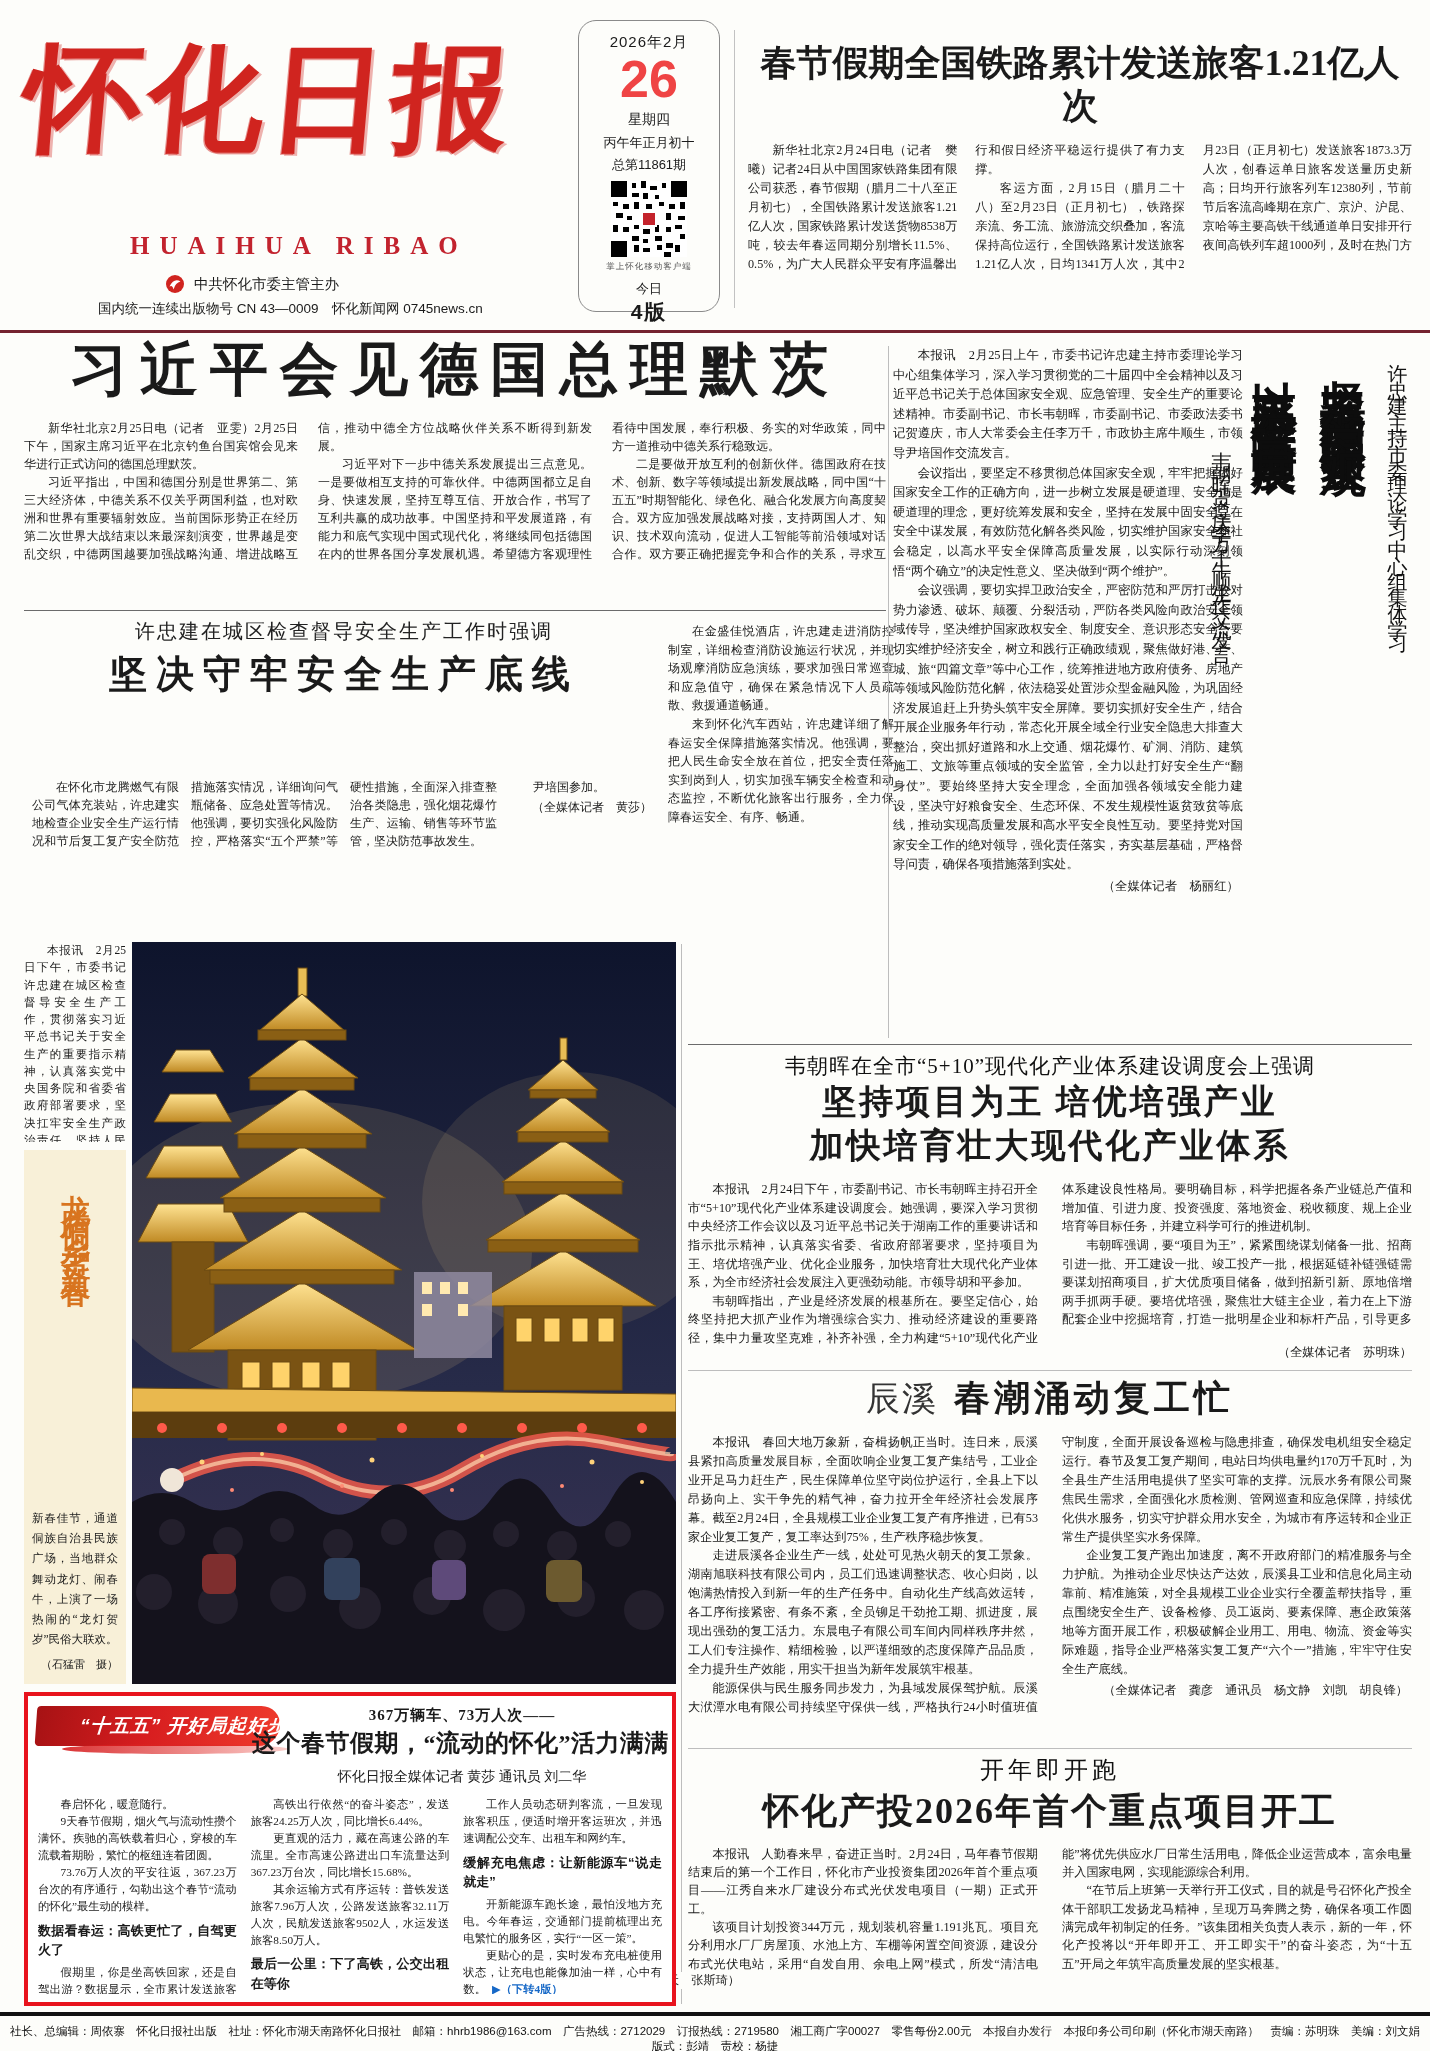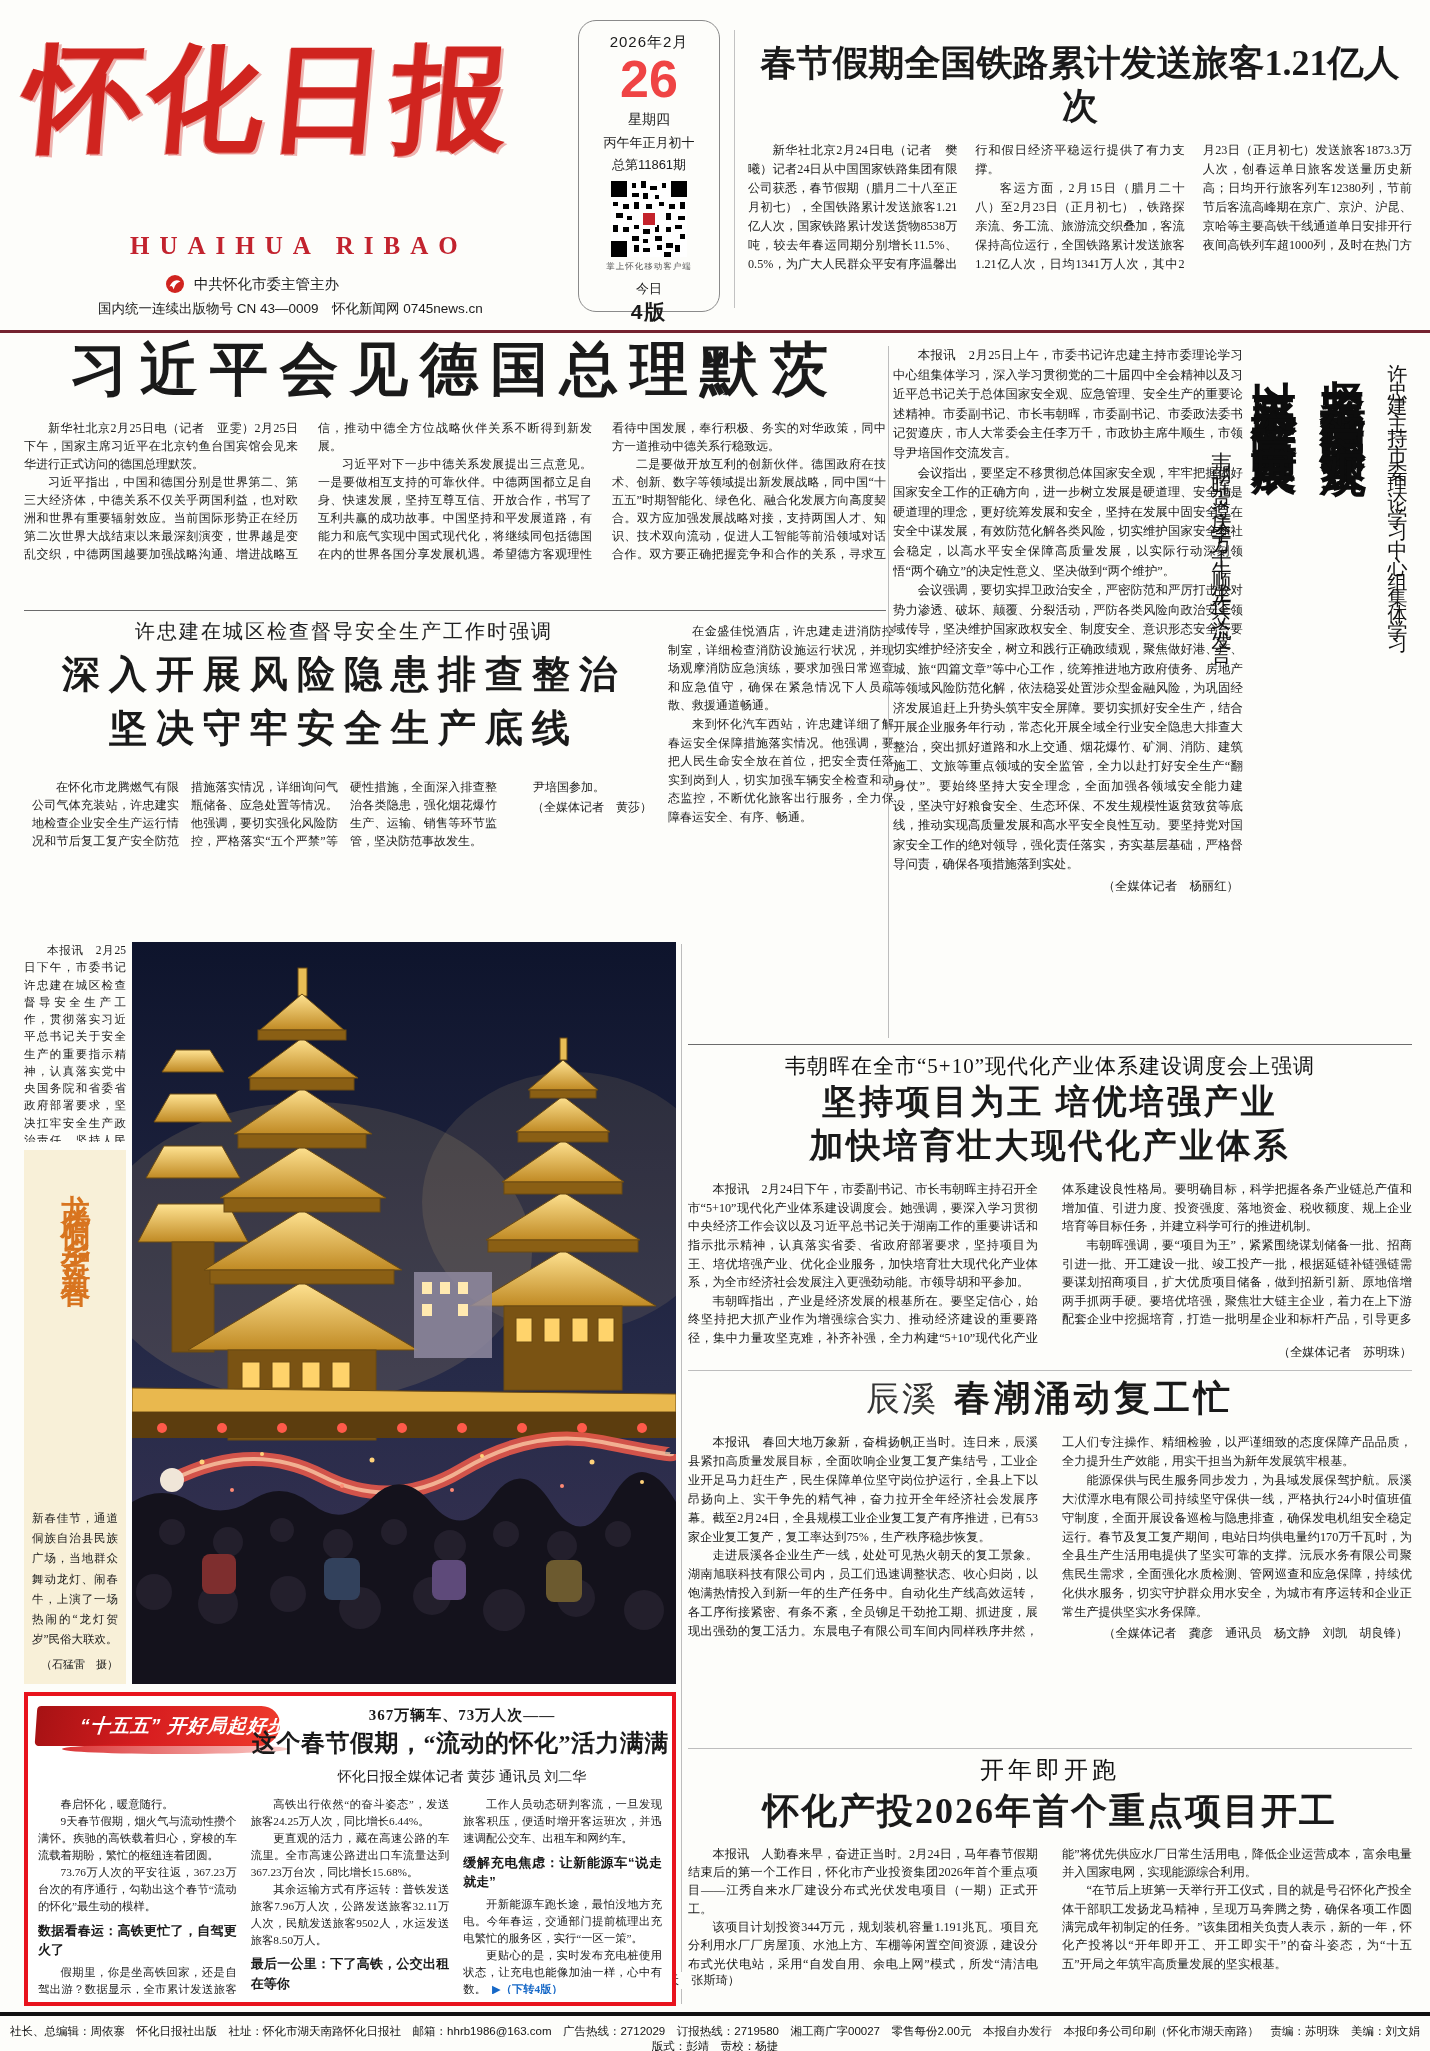--- a/index.html
+++ b/index.html
@@ -229,21 +229,20 @@
         <p class="para">习近平指出，中国和德国分别是世界第二、第三大经济体，中德关系不仅关乎两国利益，也对欧洲和世界有重要辐射效应。当前国际形势正在经历第二次世界大战结束以来最深刻演变，世界越是变乱交织，中德两国越要加强战略沟通、增进战略互信，推动中德全方位战略伙伴关系不断得到新发展。</p>
         <p class="para">习近平对下一步中德关系发展提出三点意见。一是要做相互支持的可靠伙伴。中德两国都立足自身、快速发展，坚持互尊互信、开放合作，书写了互利共赢的成功故事。中国坚持和平发展道路，有能力和底气实现中国式现代化，将继续同包括德国在内的世界各国分享发展机遇。希望德方客观理性看待中国发展，奉行积极、务实的对华政策，同中方一道推动中德关系行稳致远。</p>
         <p class="para">二是要做开放互利的创新伙伴。德国政府在技术、创新、数字等领域提出新发展战略，同中国“十五五”时期智能化、绿色化、融合化发展方向高度契合。双方应加强发展战略对接，支持两国人才、知识、技术双向流动，促进人工智能等前沿领域对话合作。双方要正确把握竞争和合作的关系，寻求互利共赢的合作路径，共同维护产业链供应链稳定畅通。</p>
       </div>
   </div>
   <div class="hline" style="left:24px;top:610px;width:862px;"></div>
 
   <div class="insp">
     <div class="insp-head">
       <div class="insp-kicker">许忠建在城区检查督导安全生产工作时强调</div>
-      <div class="insp-hl">深入开展风险隐患排查整治</div>
       <div class="insp-hl">坚决守牢安全生产底线</div>
     </div>
     <div class="insp-right bodytext">
         <p class="para">在金盛佳悦酒店，许忠建走进消防控制室，详细检查消防设施运行状况，并现场观摩消防应急演练，要求加强日常巡查和应急值守，确保在紧急情况下人员疏散、救援通道畅通。</p>
         <p class="para">来到怀化汽车西站，许忠建详细了解春运安全保障措施落实情况。他强调，要把人民生命安全放在首位，把安全责任落实到岗到人，切实加强车辆安全检查和动态监控，不断优化旅客出行服务，全力保障春运安全、有序、畅通。</p>
       </div>
     <div class="insp-body bodytext">
         <p class="para">在怀化市龙腾燃气有限公司气体充装站，许忠建实地检查企业安全生产运行情况和节后复工复产安全防范措施落实情况，详细询问气瓶储备、应急处置等情况。他强调，要切实强化风险防控，严格落实“五个严禁”等硬性措施，全面深入排查整治各类隐患，强化烟花爆竹生产、运输、销售等环节监管，坚决防范事故发生。</p>
         <p class="para">尹培国参加。</p>
         <p class="byl">（全媒体记者　黄莎）</p>
@@ -426,20 +425,21 @@
   <div class="hline" style="left:688px;top:1370px;width:724px;background:#bdbdbd;"></div>
 
   <div class="sec sec-chenxi">
     <div class="hlrow">
       <span class="chenxi-place">辰溪</span><span class="chenxi-main">春潮涌动复工忙</span>
     </div>
     <div class="body bodytext">
         <p class="para">本报讯　春回大地万象新，奋楫扬帆正当时。连日来，辰溪县紧扣高质量发展目标，全面吹响企业复工复产集结号，工业企业开足马力赶生产，民生保障单位坚守岗位护运行，全县上下以昂扬向上、实干争先的精气神，奋力拉开全年经济社会发展序幕。截至2月24日，全县规模工业企业复工复产有序推进，已有53家企业复工复产，复工率达到75%，生产秩序稳步恢复。</p>
         <p class="para">走进辰溪各企业生产一线，处处可见热火朝天的复工景象。湖南旭联科技有限公司内，员工们迅速调整状态、收心归岗，以饱满热情投入到新一年的生产任务中。自动化生产线高效运转，各工序衔接紧密、有条不紊，全员铆足干劲抢工期、抓进度，展现出强劲的复工活力。东晨电子有限公司车间内同样秩序井然，工人们专注操作、精细检验，以严谨细致的态度保障产品品质，全力提升生产效能，用实干担当为新年发展筑牢根基。</p>
         <p class="para">能源保供与民生服务同步发力，为县域发展保驾护航。辰溪大洑潭水电有限公司持续坚守保供一线，严格执行24小时值班值守制度，全面开展设备巡检与隐患排查，确保发电机组安全稳定运行。春节及复工复产期间，电站日均供电量约170万千瓦时，为全县生产生活用电提供了坚实可靠的支撑。沅辰水务有限公司聚焦民生需求，全面强化水质检测、管网巡查和应急保障，持续优化供水服务，切实守护群众用水安全，为城市有序运转和企业正常生产提供坚实水务保障。</p>
+        <p class="para">企业复工复产跑出加速度，离不开政府部门的精准服务与全力护航。为推动企业尽快达产达效，辰溪县工业和信息化局主动靠前、精准施策，对全县规模工业企业实行全覆盖帮扶指导，重点围绕安全生产、设备检修、员工返岗、要素保障、惠企政策落地等方面开展工作，积极破解企业用工、用电、物流、资金等实际难题，指导企业严格落实复工复产“六个一”措施，牢牢守住安全生产底线。</p>
         <p class="byl">（全媒体记者　龚彦　通讯员　杨文静　刘凯　胡良锋）</p>
       </div>
   </div>
   <div class="hline" style="left:688px;top:1748px;width:724px;background:#bdbdbd;"></div>
 
   <div class="sec sec-chantou">
     <div class="kicker">开年即开跑</div>
     <div class="hl1">怀化产投2026年首个重点项目开工</div>
     <div class="body bodytext">
         <p class="para">本报讯　人勤春来早，奋进正当时。2月24日，马年春节假期结束后的第一个工作日，怀化市产业投资集团2026年首个重点项目——江秀自来水厂建设分布式光伏发电项目（一期）正式开工。</p>

